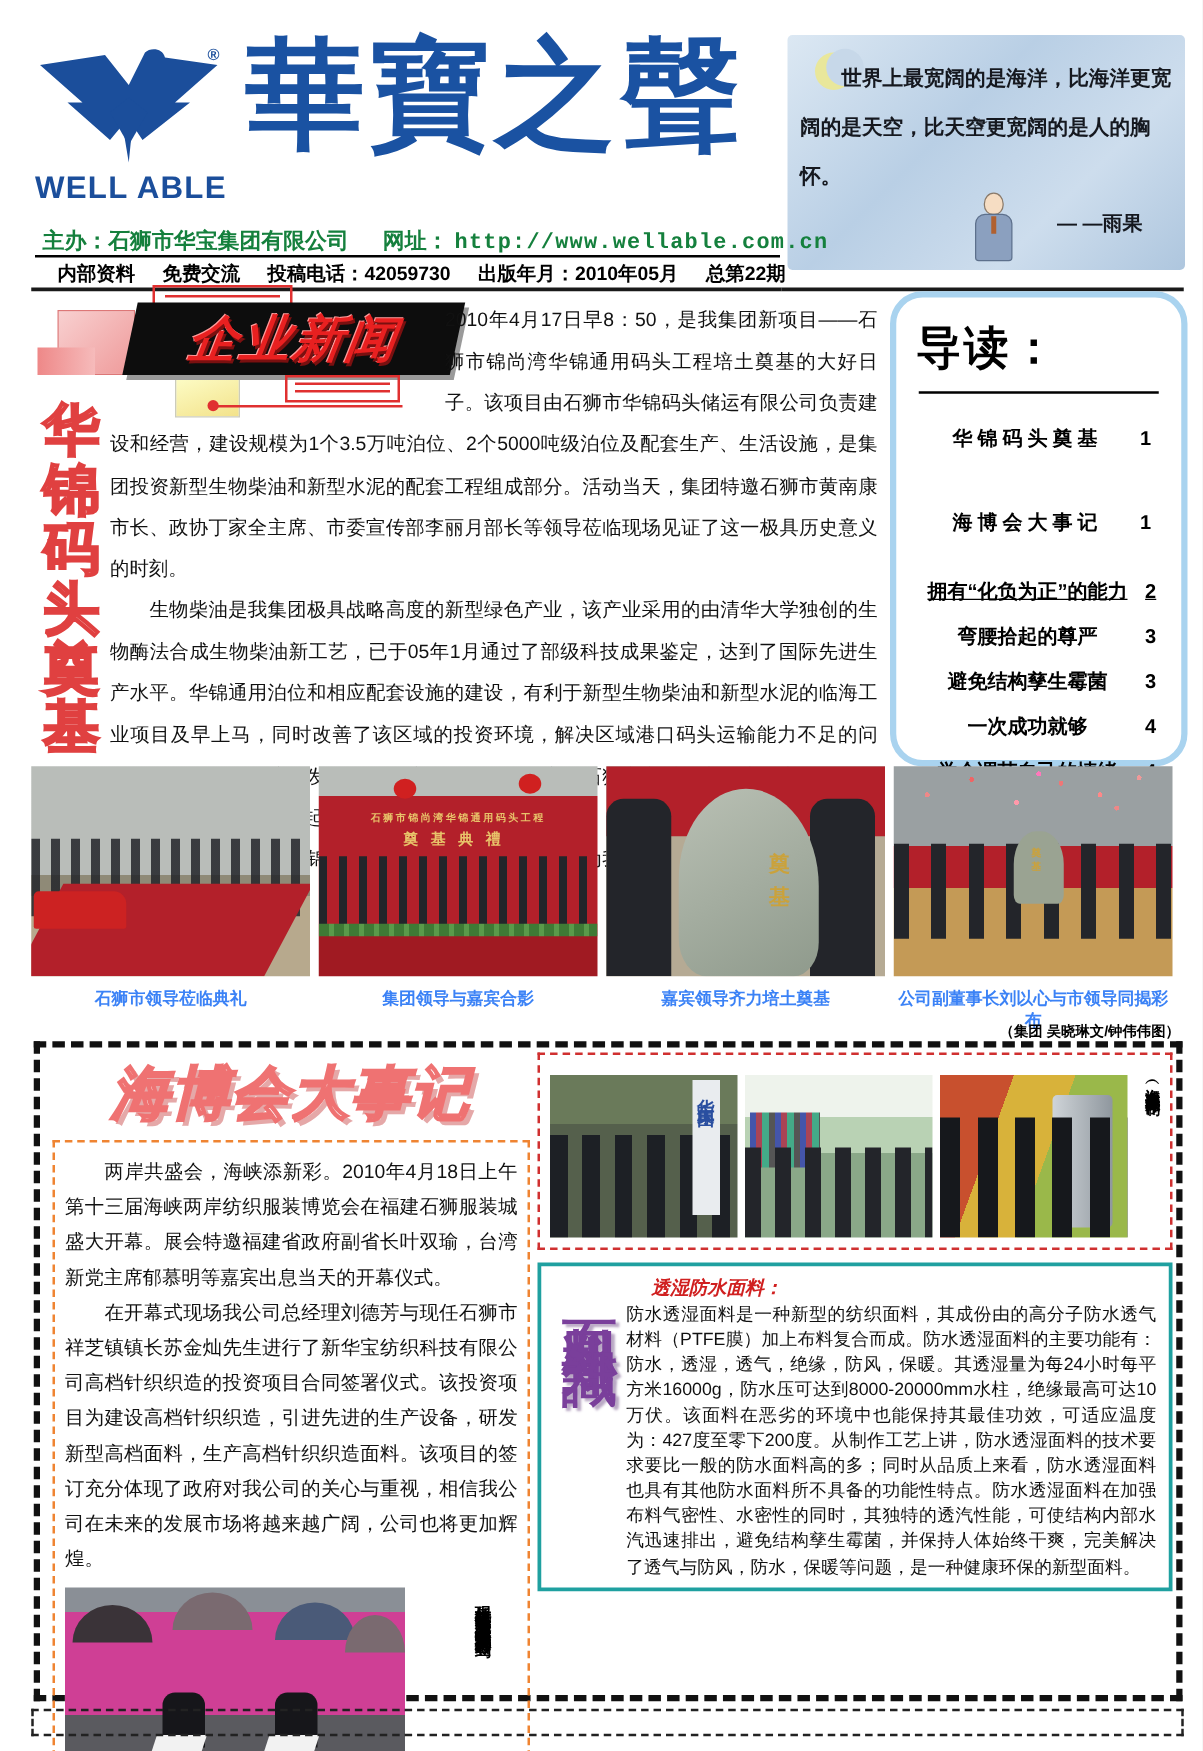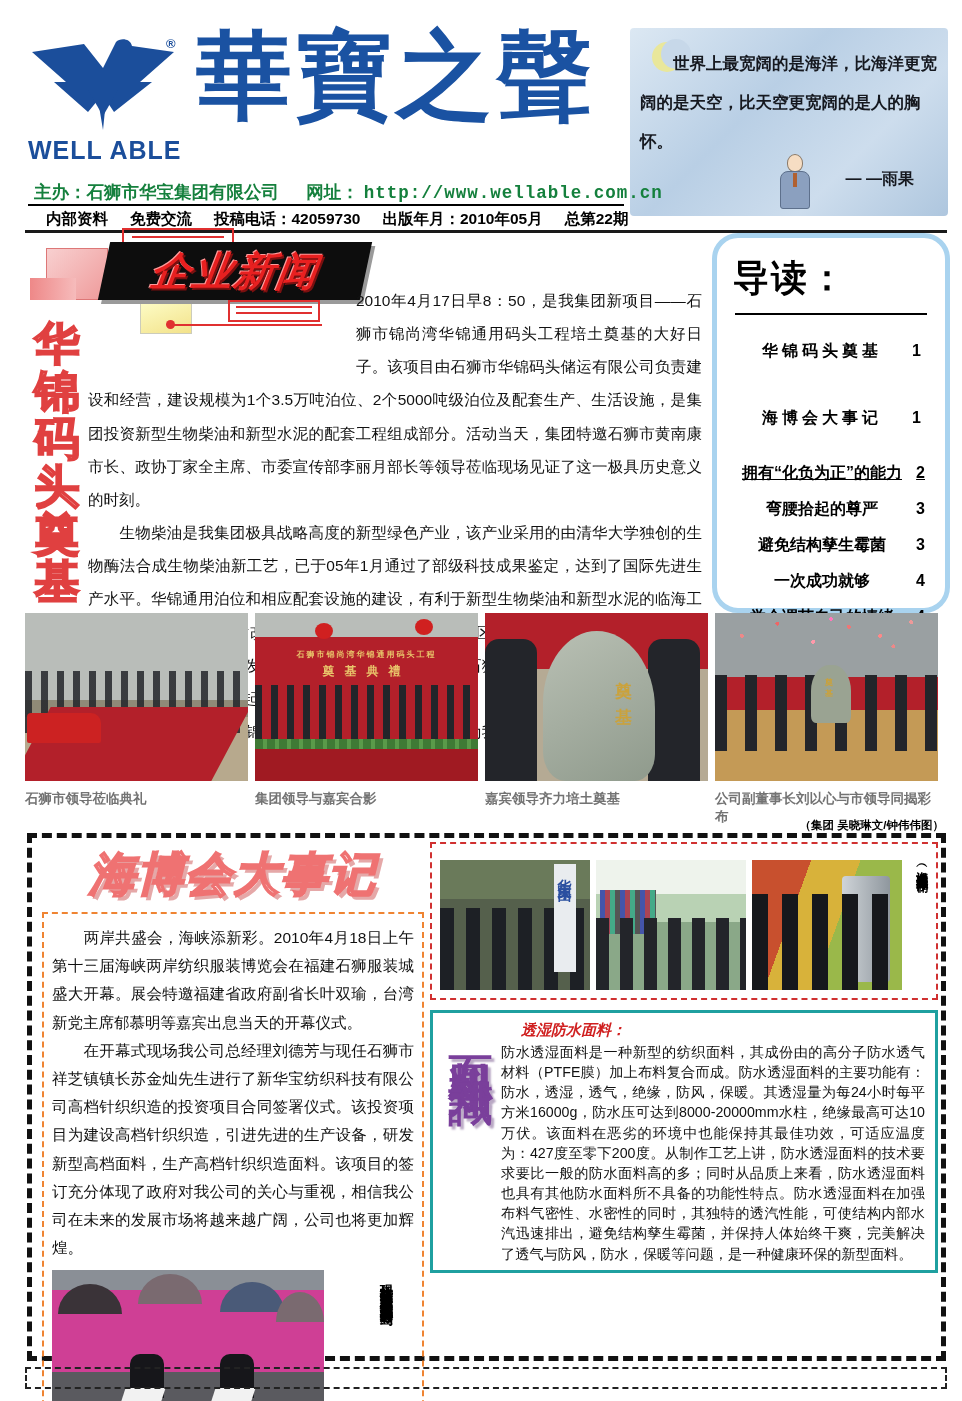--- a/index.html
+++ b/index.html
@@ -44,40 +44,40 @@
   .decor-box-mid { left:228px; top:300px; width:92px; height:22px; border:2px solid #e03030; }
   .decor-box-mid i { display:block; height:2px; background:#e03030; margin:4px 6px 0; }
   .decor-line { left:172px; top:324px; width:150px; height:2px; background:#e03030; }
   .decor-dot { left:166px; top:320px; width:9px; height:9px; border-radius:50%; background:#e03030; }
   .news-banner { left:104px; top:242px; width:262px; height:58px; background:#0d0d0d; transform:skewX(-12deg);
       box-shadow:4px 4px 0 #9a9a9a; display:flex; align-items:center; justify-content:center; }
   .news-banner span { transform:skewX(4deg); font-size:40px; font-weight:bold; font-style:italic; color:#e82020;
       letter-spacing:2px; text-shadow:2px 2px 0 #7a1010, -1px -1px 0 #ff9a9a; white-space:nowrap; }
   .vertical-headline { left:30px; top:320px; width:54px; font-size:45px; font-weight:bold; line-height:1.06;
       color:#fdeeee; -webkit-text-stroke:2px #e04040; text-align:center; word-break:break-all; }
-  .news-text { left:88px; top:240px; width:614px; font-size:15.5px; line-height:2.14; color:#111; text-align:justify;margin-top:44px; }
+  .news-text { left:88px; top:240px; width:614px; font-size:15.5px; line-height:2.14; color:#111; text-align:justify; }
   .banner-spacer { float:left; width:268px; height:72px; }
   .news-text p { margin-bottom:0; }
 
   
   .guide-box { left:712px; top:233px; width:238px; height:380px; border:5px solid #a9d3ef; border-radius:26px; background:#fff; padding:16px 16px 10px; }
   .guide-title { font-size:36px; font-weight:bold; color:#000; letter-spacing:2px; }
   .guide-rule { height:2px; background:#000; margin:10px 2px 0; }
   .guide-item { display:flex; align-items:baseline; padding:0 4px; }
   .guide-item .lbl { flex:1; text-align:center; font-size:16px; font-weight:bold; }
   .guide-item .pg { width:18px; text-align:right; font-size:16px; font-weight:bold; }
   .guide-item.sp1 { letter-spacing:4px; }
   .gi1 { margin-top:26px; } .gi2 { margin-top:46px; } .gi3 { margin-top:34px;text-decoration:underline; }
   .gi4,.gi5,.gi6,.gi7 { margin-top:15px; }
 
   
   .photo-row { left:25px; top:613px; width:920px; display:flex; gap:7px; }
   .photo { position:relative; width:223px; height:168px; overflow:hidden; background:#999; flex:0 0 auto; }
   .caption-row { left:25px; top:790px; width:920px; display:flex; gap:7px; }
-  .caption-row div { width:223px; text-align:left; font-size:13.5px; font-weight:bold; color:#737373; }
+  .caption-row div { width:223px; text-align:center; font-size:13.5px; font-weight:bold; color:#3b82f6; }
   .photo-credit { right:18px; top:818px; font-size:11.5px; font-weight:bold; color:#000; }
 
   
   .ph1 { background:linear-gradient(#b9bdb9 0 52%, #8f8a77 52% 62%, #b7a98d 62% 100%); }
   .ph1 .carpet { position:absolute; left:6px; bottom:0; width:200px; height:74px; background:#b3202a; transform:skewX(-28deg); }
   .ph1 .table { position:absolute; left:2px; bottom:38px; width:74px; height:30px; background:#c22; border-radius:4px 10px 2px 2px; }
   .figs { position:absolute; left:0; right:0; background:repeating-linear-gradient(90deg,#23252a 0 7px,transparent 7px 16px); }
   .ph1 .figs { top:58px; height:62px; opacity:.85; }
   .ph2 { background:linear-gradient(#b9bdb9 0 14%, #b3202a 14% 78%, #a01a22 78% 100%); }
   .ph2 .gold1 { position:absolute; top:36px; left:0; right:0; text-align:center; color:#e8c36a; font-size:8px; font-weight:bold; letter-spacing:2px; }

